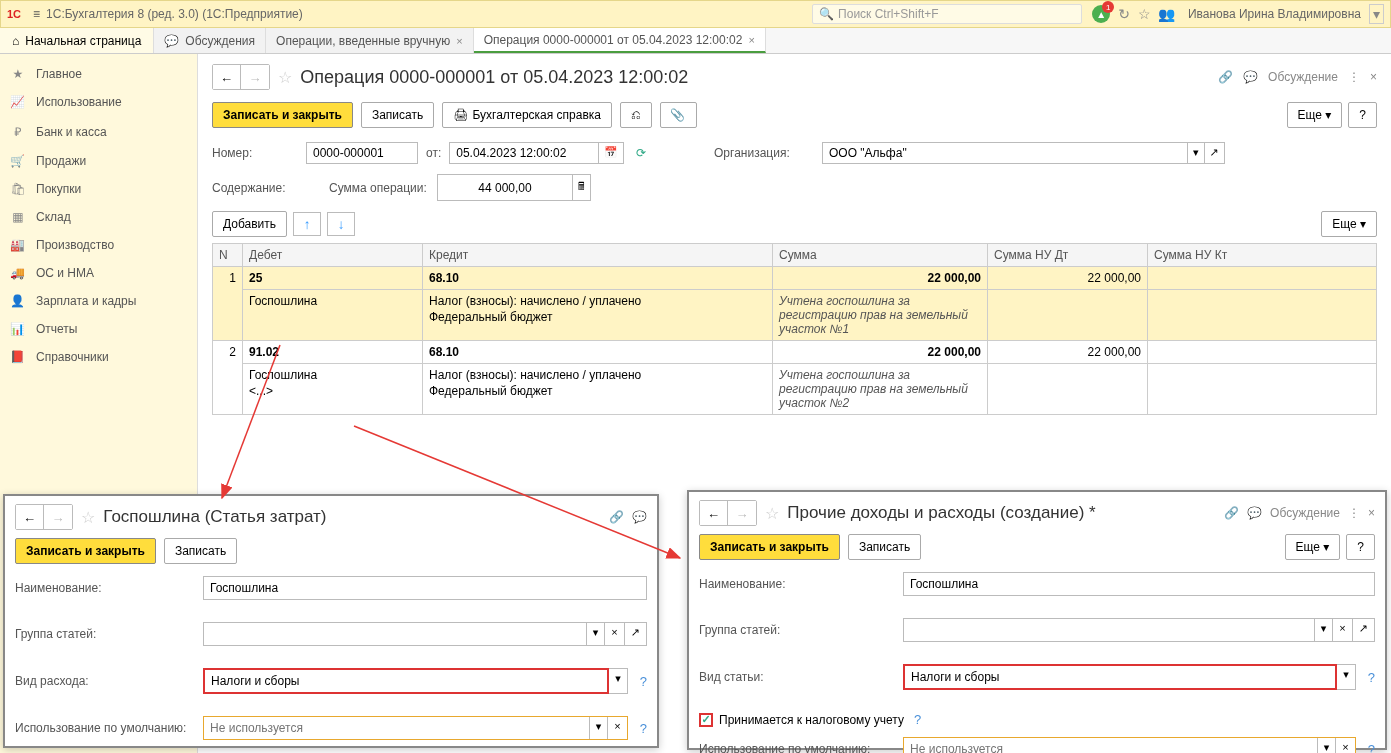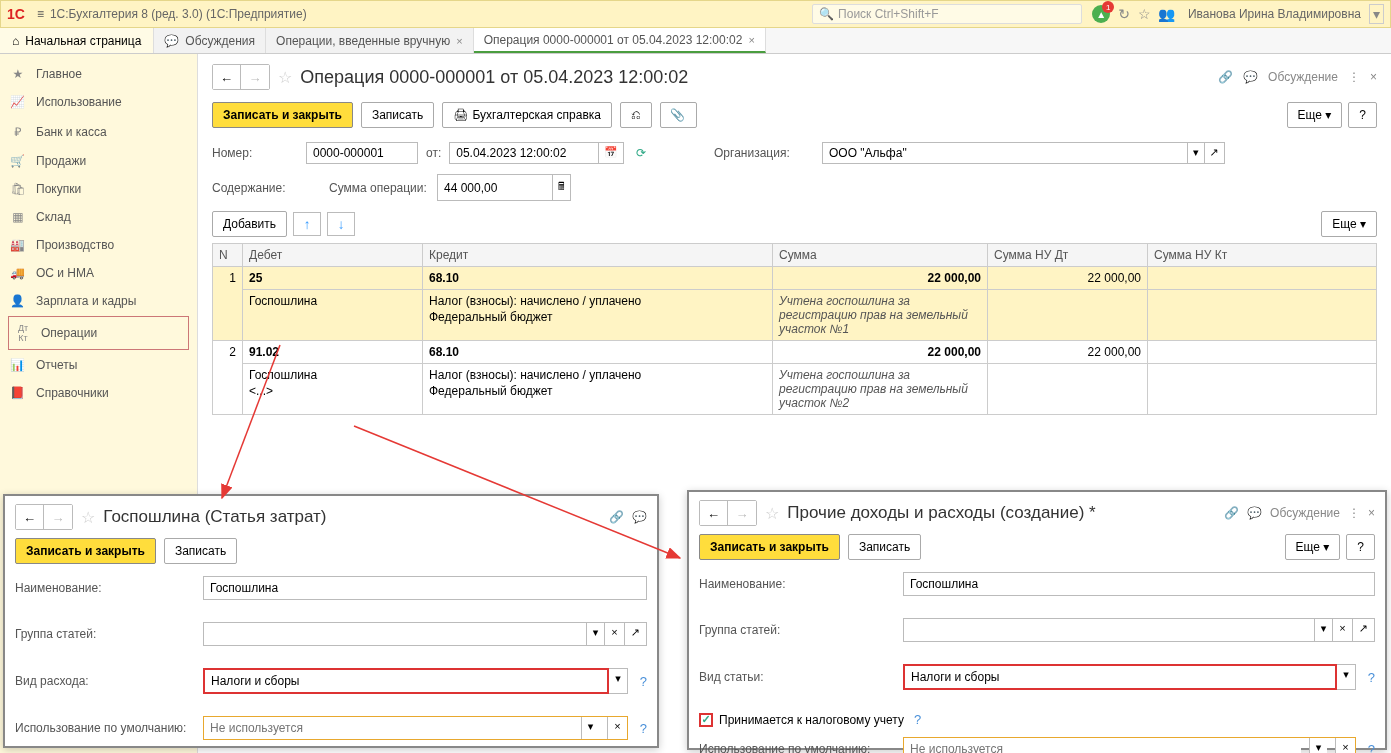--- a/index.html
+++ b/index.html
@@ -1,20 +1,20 @@
 <!DOCTYPE html>
 <html><head>
 <meta charset="utf-8">
 <style>
   * { box-sizing: border-box; margin: 0; padding: 0; }
   body { font-family: Arial, sans-serif; font-size: 12px; background: #fff; width: 1391px; height: 753px; position: relative; overflow: hidden; }
   
   
   .top-bar { background: #FFF4C4; height: 28px; display: flex; align-items: center; padding: 0 6px; border: 1px solid #E5D68A; }
-  .logo { color: #DD2222; font-weight: bold; font-size: 14px; margin-right: 6px; }
+  .logo { color: #DD2222; font-weight: bold; font-size: 11px; margin-right: 6px; }
   .hamburger { margin: 0 6px; color: #555; cursor: pointer; }
   .app-title { color: #666; font-size: 12px; }
   .search-box { margin-left: auto; display: flex; align-items: center; background: #FFFBE6; border: 1px solid #ddd; padding: 2px 6px; width: 270px; color: #999; border-radius: 2px; }
   .top-icons { display: flex; align-items: center; gap: 8px; margin-left: 10px; }
   .bell-badge { position: relative; }
   .bell { width: 18px; height: 18px; background: #4CAF50; border-radius: 50%; display: flex; align-items: center; justify-content: center; }
   .bell-count { position: absolute; top: -4px; right: -4px; background: #E53935; color: #fff; border-radius: 50%; width: 12px; height: 12px; font-size: 8px; display: flex; align-items: center; justify-content: center; }
   .top-icon { color: #888; font-size: 14px; }
   .user-name { color: #666; margin-left: 4px; }
   
@@ -78,21 +78,21 @@
   .popup-title-right { margin-left: auto; display: flex; align-items: center; gap: 8px; color: #888; }
   .popup-body { padding: 0 10px; }
   .popup-toolbar { display: flex; align-items: center; gap: 8px; margin-bottom: 12px; }
   .popup-form-row { display: flex; align-items: center; gap: 8px; margin-bottom: 22px; }
   .popup-label { width: 180px; color: #555; }
   .popup-label-r { width: 196px; color: #555; }
   .popup-input { border: 1px solid #bbb; padding: 4px 6px; flex: 1; font-size: 12px; }
   .popup-input-wrap { display: flex; flex: 1; }
   .ig-btn { border: 1px solid #bbb; border-left: none; padding: 3px 6px; background: #fff; font-size: 11px; }
   .red-box { border: 2px solid #D33 !important; }
-  .yellow-box { border: 1px solid #E8A82E !important; gap: 8px; }
+  .yellow-box { border: 1px solid #E8A82E !important; }
   .help { color: #4A90D9; margin-left: 4px; font-size: 13px; }
   
   .checkbox-row { display: flex; align-items: center; gap: 6px; margin-bottom: 10px; }
   .checkbox { width: 14px; height: 14px; border: 2px solid #D33; display: flex; align-items: center; justify-content: center; color: #3a8; font-weight: bold; font-size: 11px; }
   
   
   .arrow-svg { position: absolute; pointer-events: none; z-index: 100; }
 </style>
 </head>
 <body>
@@ -170,24 +170,20 @@
         <span class="sidebar-icon">🏭</span>
         <span>Производство</span>
       </div>
     <div class="sidebar-item">
         <span class="sidebar-icon">🚚</span>
         <span>ОС и НМА</span>
       </div>
     <div class="sidebar-item">
         <span class="sidebar-icon">👤</span>
         <span>Зарплата и кадры</span>
-      </div>
-    <div class="sidebar-item boxed">
-        <span class="sidebar-icon" style="font-size:9px;">Дт<br>Кт</span>
-        <span>Операции</span>
       </div>
     <div class="sidebar-item">
         <span class="sidebar-icon">📊</span>
         <span>Отчеты</span>
       </div>
     <div class="sidebar-item">
         <span class="sidebar-icon">📕</span>
         <span>Справочники</span>
       </div>
   </div>
@@ -238,21 +234,21 @@
         <input class="form-input" style="width: 366px;" value="ООО &quot;Альфа&quot;">
         <span class="input-addon">▾</span>
         <span class="input-addon">↗</span>
       </div>
     </div>
 
     <div class="form-row">
       <span class="form-label" style="width:86px">Содержание:</span>
       <span class="form-label" style="margin-left:23px;width:100px">Сумма операции:</span>
       <div class="input-group">
-        <input class="form-input" style="width: 116px; text-align: left;" value="44 000,00">
+        <input class="form-input" style="width: 136px; text-align: center;" value="44 000,00">
         <span class="input-addon">🖩</span>
       </div>
     </div>
 
     <div class="add-row">
       <button class="btn">Добавить</button>
       <button class="arrow-btn" style="color:#39f">↑</button>
       <button class="arrow-btn" style="color:#39f">↓</button>
       <div style="margin-left:auto">
         <button class="btn"><span>Еще</span> ▾</button>

